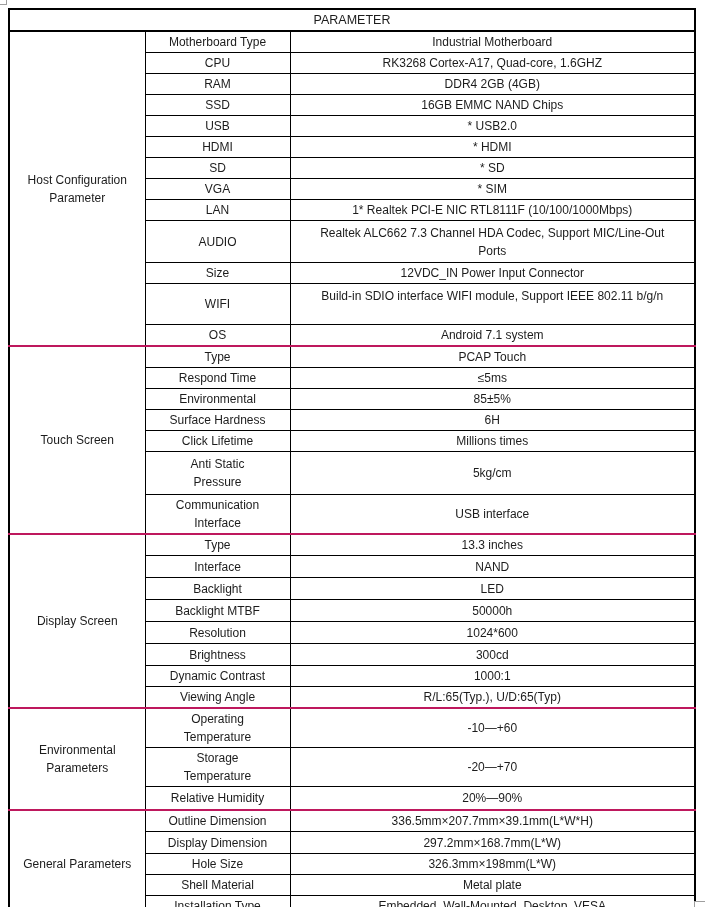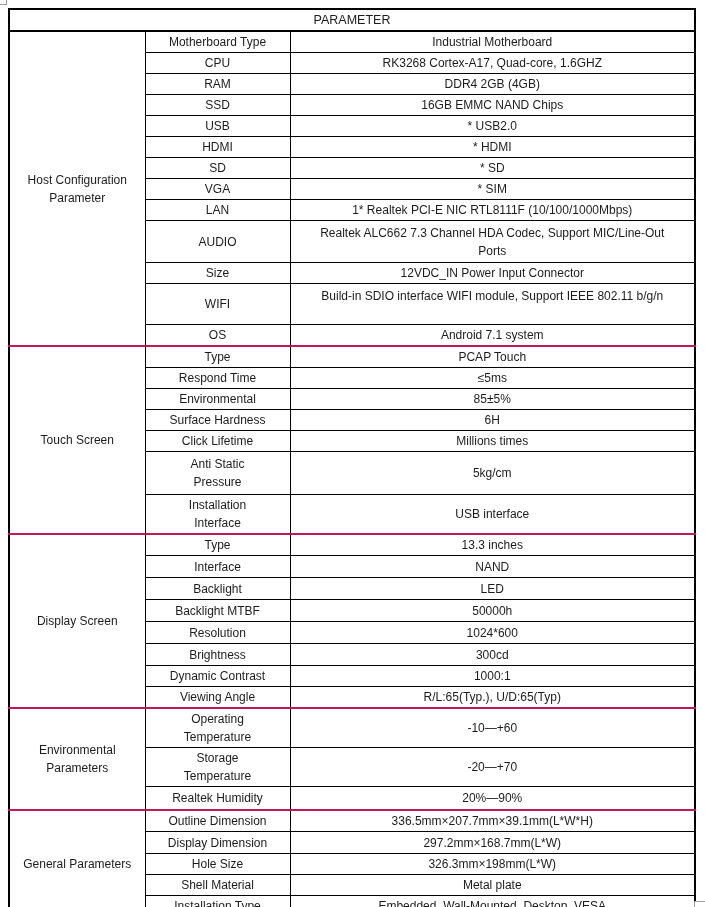--- a/index.html
+++ b/index.html
@@ -162,21 +162,21 @@
     <tr class="r21">
       <td>Click Lifetime</td>
       <td>Millions times</td>
     </tr>
     <tr class="r43">
       <td>Anti Static
 Pressure</td>
       <td>5kg/cm</td>
     </tr>
     <tr class="r37">
-      <td>Installation
+      <td>Communication
 Interface</td>
       <td>USB interface</td>
     </tr>
 
     <tr class="sec r21">
       <td rowspan="8">Display Screen</td>
       <td>Type</td>
       <td>13.3 inches</td>
     </tr>
     <tr class="r22">
@@ -214,21 +214,21 @@
       <td>Operating
 Temperature</td>
       <td>-10—+60</td>
     </tr>
     <tr class="r37">
       <td>Storage
 Temperature</td>
       <td>-20—+70</td>
     </tr>
     <tr class="r23">
-      <td>Realtek Humidity</td>
+      <td>Relative Humidity</td>
       <td>20%—90%</td>
     </tr>
 
     <tr class="sec r22">
       <td rowspan="5">General Parameters</td>
       <td>Outline Dimension</td>
       <td>336.5mm×207.7mm×39.1mm(L*W*H)</td>
     </tr>
     <tr class="r22">
       <td>Display Dimension</td>

